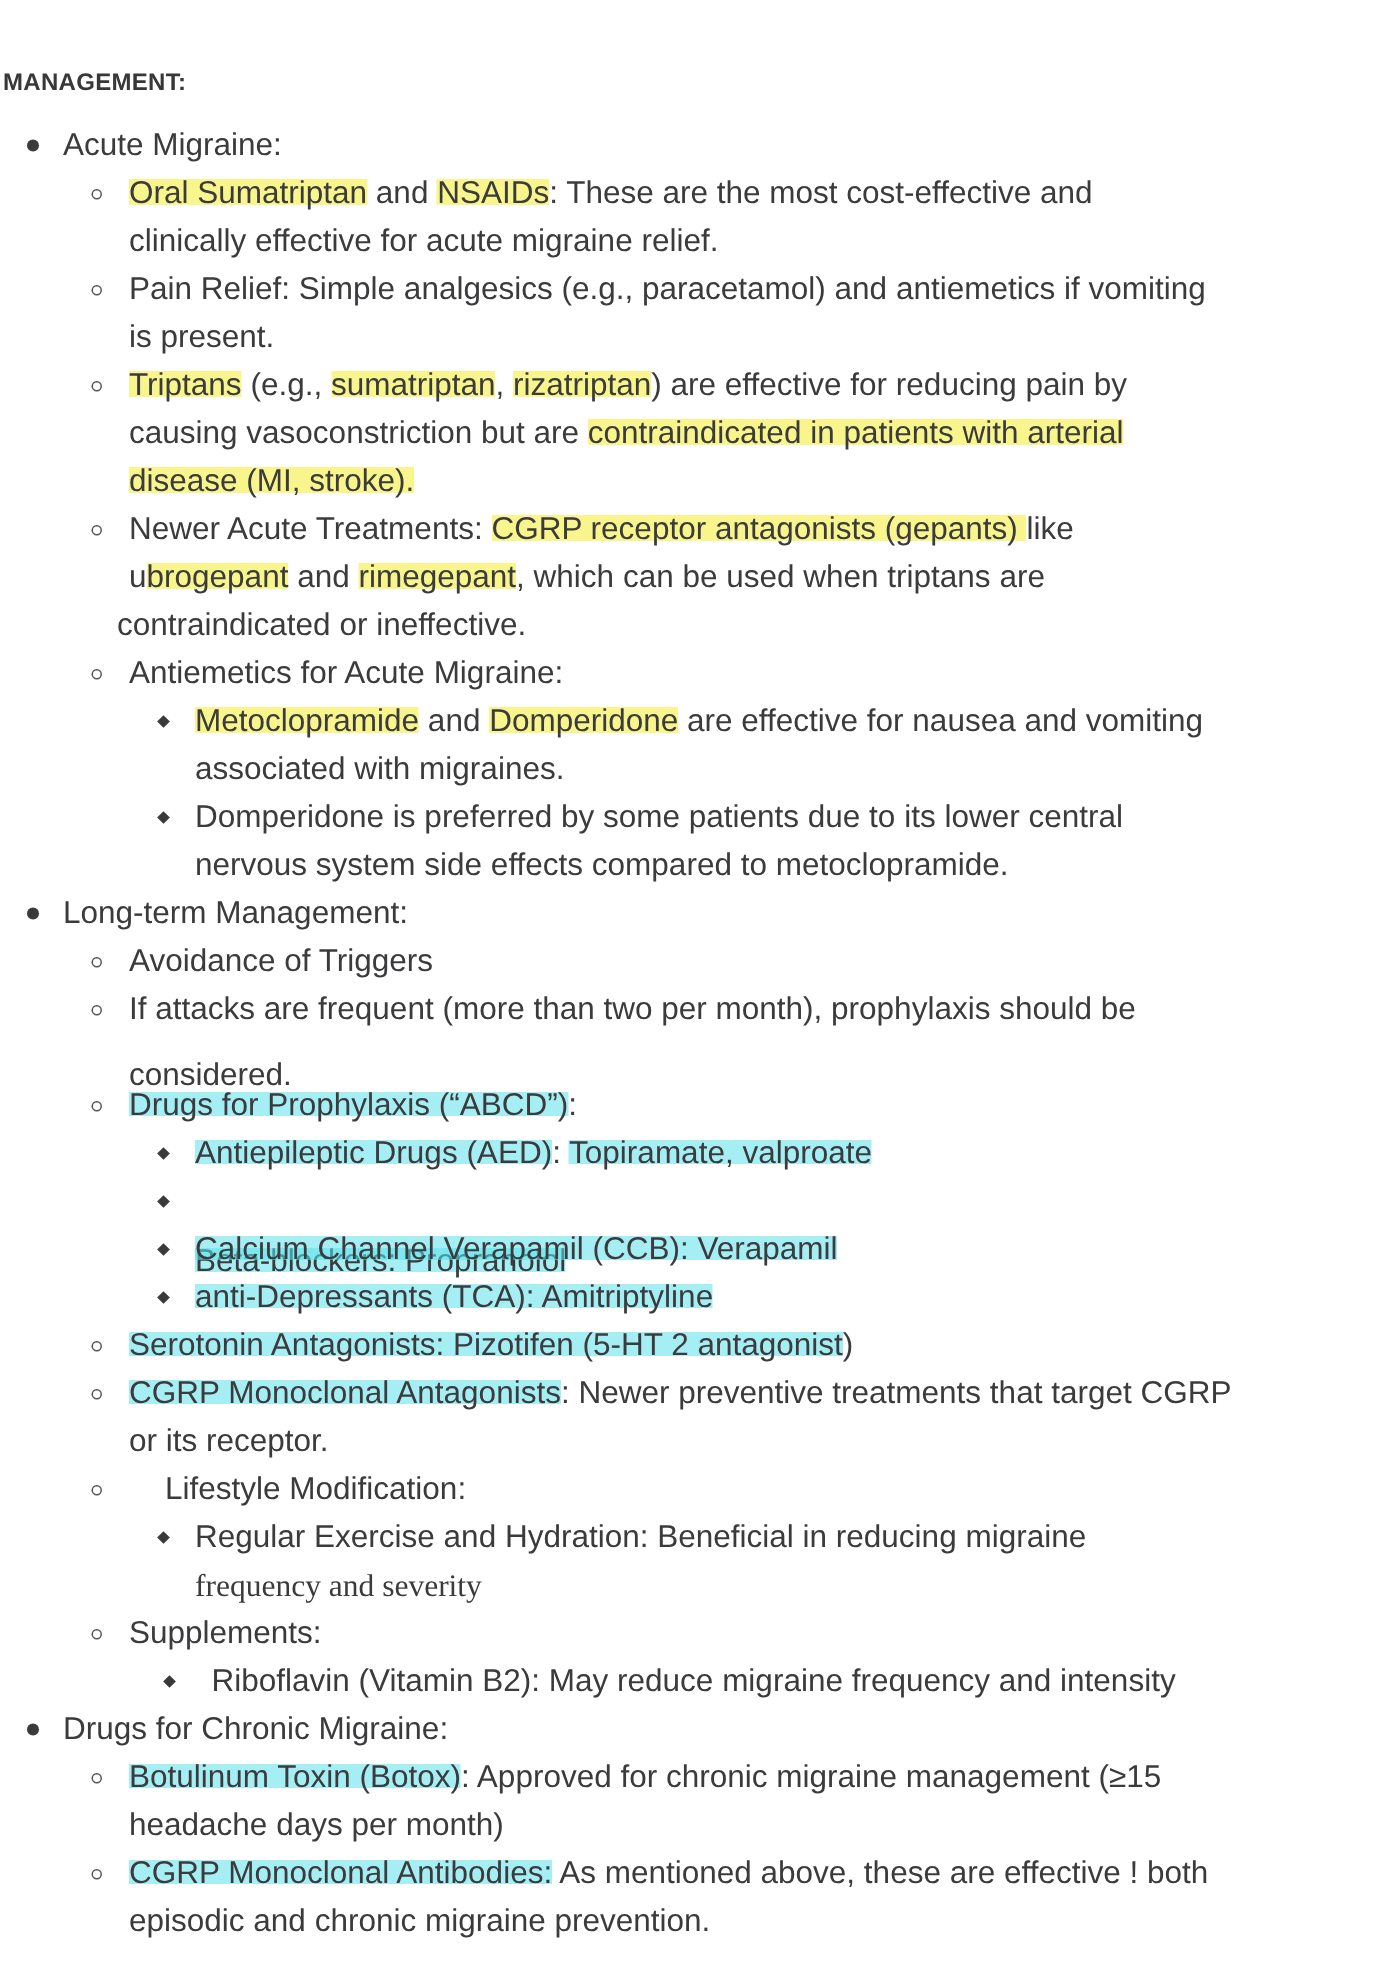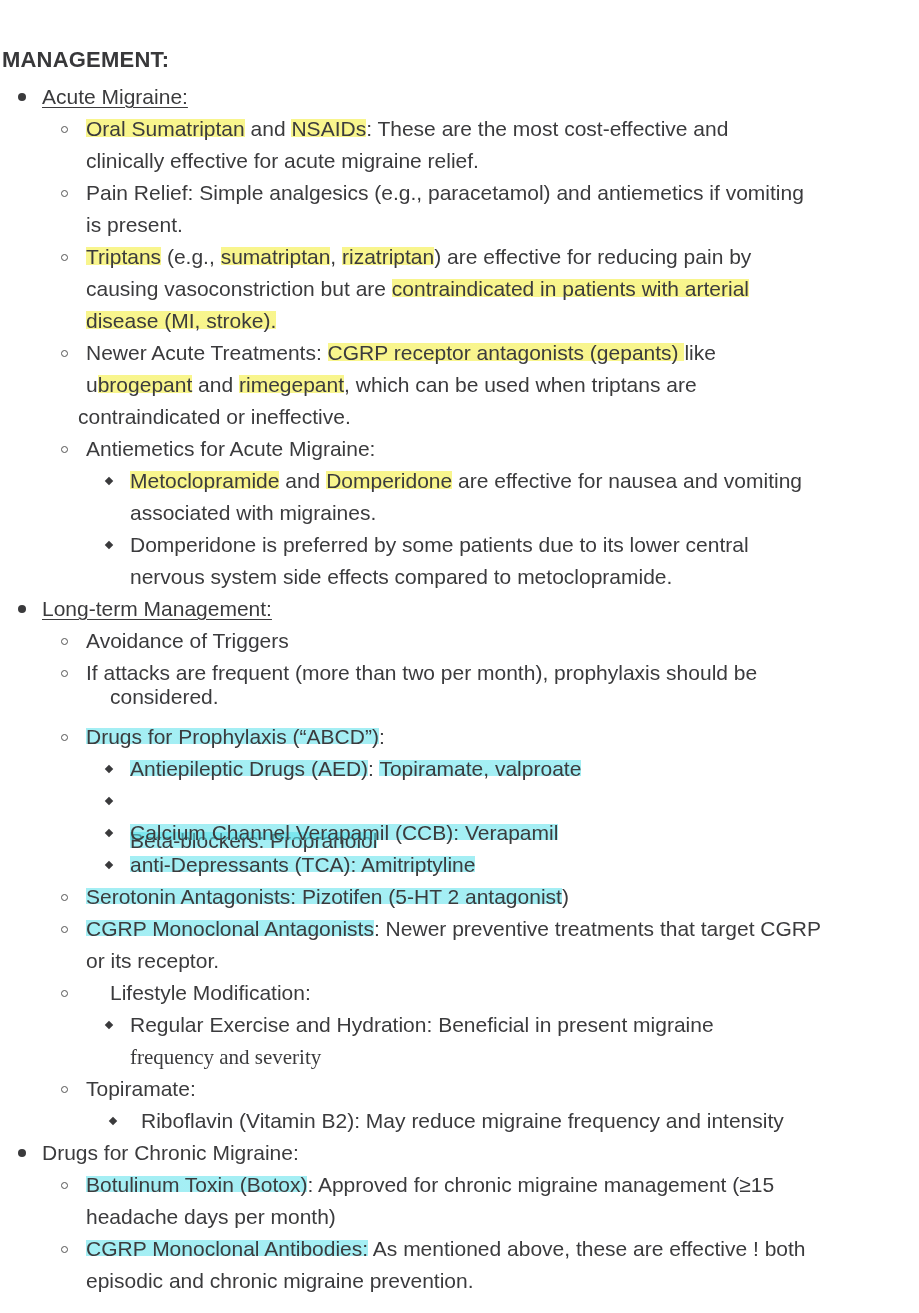--- a/index.html
+++ b/index.html
@@ -5,28 +5,28 @@
   html, body { margin: 0; padding: 0; background: #ffffff; }
   body {
     width: 919px; height: 1313px; overflow: hidden; position: relative;
     font-family: "Liberation Sans", "DejaVu Sans", sans-serif;
     color: #3b3b3d;
     font-size: 21px;
   }
   .page { position: absolute; left: 0; top: 0; width: 919px; }
   .heading {
     position: absolute; left: 2px; top: 47px;
-    font-weight: bold; font-size: 22px; color: #38383a; letter-spacing: 0.2px;
+    font-weight: bold; font-size: 16px; color: #38383a; letter-spacing: 0.2px;
   }
   .line { position: absolute; white-space: nowrap; line-height: 30px; height: 30px; }
   .bullet { position: absolute; }
   .b1 { width: 8px; height: 8px; border-radius: 50%; background: #3a3a3c; }
   .b2 { width: 7px; height: 7px; border-radius: 50%; border: 1.4px solid #555; box-sizing: border-box; }
   .b3 { width: 6px; height: 6px; background: #3a3a3c; transform: rotate(45deg); }
-  .u { text-decoration: underline; text-underline-offset: 3px; text-decoration-thickness: 1px; }
+  .u { text-underline-offset: 3px; text-decoration-thickness: 1px; }
   .hl-y { background: linear-gradient(to bottom, transparent 10%, rgba(245,240,80,0.65) 10%, rgba(245,240,80,0.65) 85%, transparent 85%); }
   .hl-c { background: linear-gradient(to bottom, transparent 12%, rgba(90,225,235,0.55) 12%, rgba(90,225,235,0.55) 82%, transparent 82%); }
 </style>
 </head>
 <body>
 
 <div class="page">
   <div class="heading">MANAGEMENT:</div>
   <div id="lines">
       <span class="bullet b1" style="left: 18px; top: 93px;"></span>
@@ -52,43 +52,43 @@
       <div class="line" style="left: 130px; top: 498px;"><span>associated with migraines.</span></div>
       <span class="bullet b3" style="left: 106px; top: 542px;"></span>
       <div class="line" style="left: 130px; top: 530px;"><span>Domperidone is preferred by some patients due to its lower central</span></div>
       <div class="line" style="left: 130px; top: 562px;"><span>nervous system side effects compared to metoclopramide.</span></div>
       <span class="bullet b1" style="left: 18px; top: 605px;"></span>
       <div class="line" style="left: 42px; top: 594px;"><span class="u">Long-term Management:</span></div>
       <span class="bullet b2" style="left: 61px; top: 638px;"></span>
       <div class="line" style="left: 86px; top: 626px;"><span>Avoidance of Triggers</span></div>
       <span class="bullet b2" style="left: 61px; top: 670px;"></span>
       <div class="line" style="left: 86px; top: 658px;"><span>If attacks are frequent (more than two per month), prophylaxis should be</span></div>
-      <div class="line" style="left: 86px; top: 682px; margin-left: 24px;"><span>considered.</span></div>
+      <div class="line" style="left: 86px; top: 702px;"><span>considered.</span></div>
       <span class="bullet b2" style="left: 61px; top: 734px;"></span>
       <div class="line" style="left: 86px; top: 722px;"><span class="hl-c">Drugs for Prophylaxis (“ABCD”)</span><span>:</span></div>
       <span class="bullet b3" style="left: 106px; top: 766px;"></span>
       <div class="line" style="left: 130px; top: 754px;"><span class="hl-c">Antiepileptic Drugs (AED)</span><span>: </span><span class="hl-c">Topiramate, valproate</span></div>
       <span class="bullet b3" style="left: 106px; top: 798px;"></span>
       <div class="line" style="left: 130px; top: 826px;"><span class="hl-c">Beta-blockers: </span><span class="hl-c">Propranolol</span></div>
       <span class="bullet b3" style="left: 106px; top: 830px;"></span>
       <div class="line" style="left: 130px; top: 818px;"><span class="hl-c">Calcium Channel Verapamil (CCB): Verapamil</span></div>
       <span class="bullet b3" style="left: 106px; top: 862px;"></span>
       <div class="line" style="left: 130px; top: 850px;"><span class="hl-c">anti-Depressants (TCA): Amitriptyline</span></div>
       <span class="bullet b2" style="left: 61px; top: 894px;"></span>
       <div class="line" style="left: 86px; top: 882px;"><span class="hl-c">Serotonin Antagonists: Pizotifen (5-HT 2 antagonist</span><span>)</span></div>
       <span class="bullet b2" style="left: 61px; top: 926px;"></span>
       <div class="line" style="left: 86px; top: 914px;"><span class="hl-c">CGRP Monoclonal Antagonists</span><span>: Newer preventive treatments that target CGRP</span></div>
       <div class="line" style="left: 86px; top: 946px;"><span>or its receptor.</span></div>
       <span class="bullet b2" style="left: 61px; top: 990px;"></span>
       <div class="line" style="left: 86px; top: 978px; margin-left: 24px;"><span>Lifestyle Modification:</span></div>
       <span class="bullet b3" style="left: 106px; top: 1022px;"></span>
-      <div class="line" style="left: 130px; top: 1010px;"><span>Regular Exercise and Hydration: Beneficial in present migraine</span></div>
+      <div class="line" style="left: 130px; top: 1010px;"><span>Regular Exercise and Hydration: Beneficial in reducing migraine</span></div>
       <div class="line" style="left: 130px; top: 1042px; font-family: Liberation Serif, serif;"><span>frequency and severity</span></div>
       <span class="bullet b2" style="left: 61px; top: 1086px;"></span>
-      <div class="line" style="left: 86px; top: 1074px;"><span>Topiramate:</span></div>
+      <div class="line" style="left: 86px; top: 1074px;"><span>Supplements:</span></div>
       <span class="bullet b3" style="left: 110px; top: 1118px;"></span>
       <div class="line" style="left: 141px; top: 1106px;"><span>Riboflavin (Vitamin B2): May reduce migraine frequency and intensity</span></div>
       <span class="bullet b1" style="left: 18px; top: 1149px;"></span>
       <div class="line" style="left: 42px; top: 1138px;"><span>Drugs for Chronic Migraine:</span></div>
       <span class="bullet b2" style="left: 61px; top: 1182px;"></span>
       <div class="line" style="left: 86px; top: 1170px;"><span class="hl-c">Botulinum Toxin (Botox)</span><span>: Approved for chronic migraine management (≥15</span></div>
       <div class="line" style="left: 86px; top: 1202px;"><span>headache days per month)</span></div>
       <span class="bullet b2" style="left: 61px; top: 1246px;"></span>
       <div class="line" style="left: 86px; top: 1234px;"><span class="hl-c">CGRP Monoclonal Antibodies:</span><span> As mentioned above, these are effective ! both</span></div>
       <div class="line" style="left: 86px; top: 1266px;"><span>episodic and chronic migraine prevention.</span></div>

